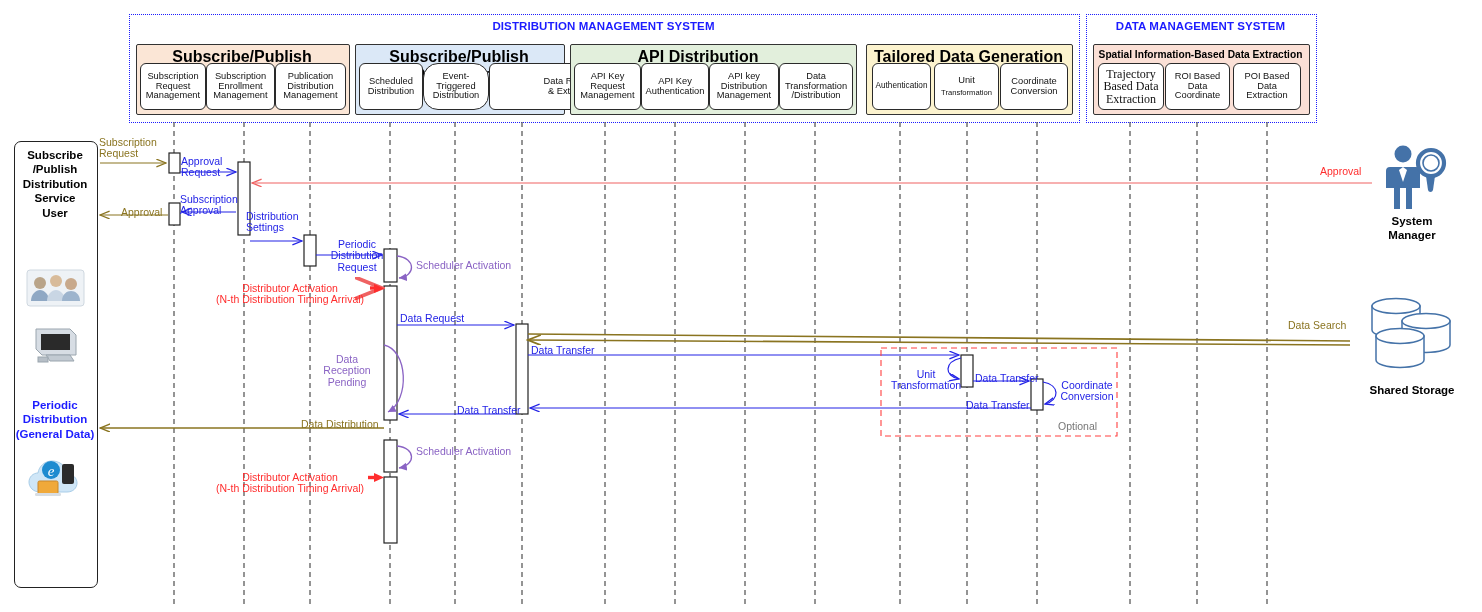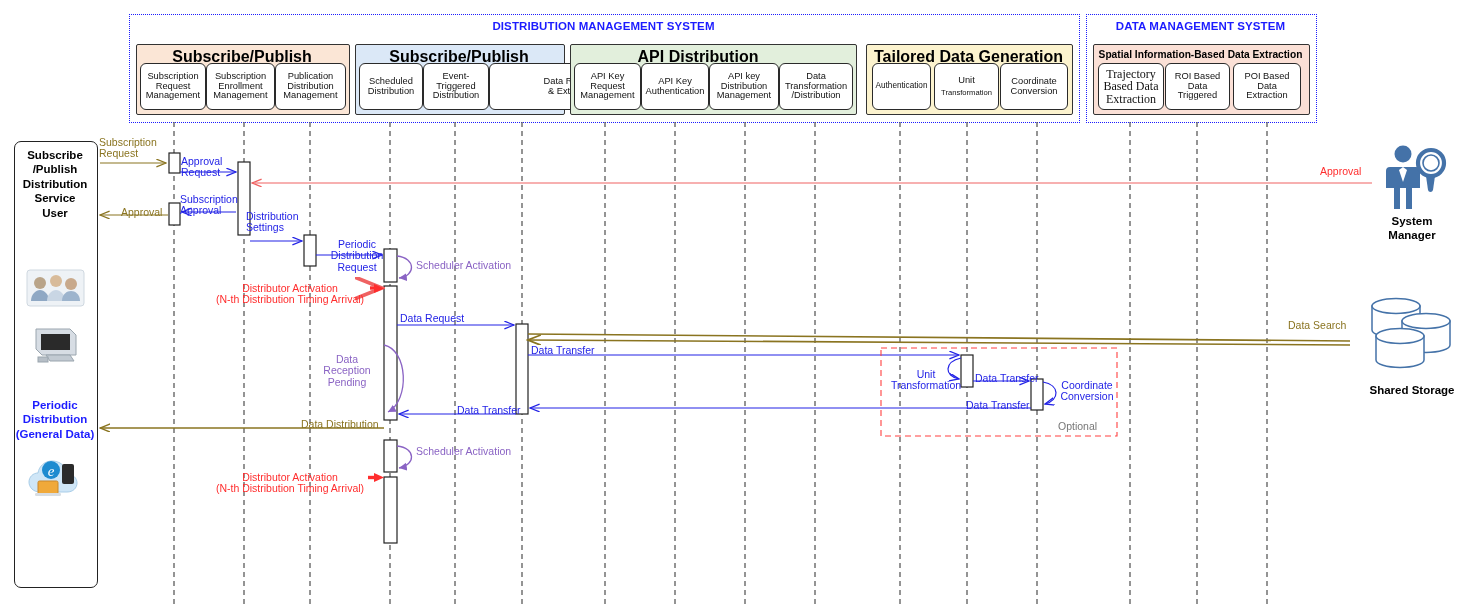--- a/index.html
+++ b/index.html
@@ -66,21 +66,21 @@
 Distribution
 Management</span>
     </div>
 
   <div class="group" style="left:355px;top:44px;width:208px;height:69px;background:#dbe8f7;"></div>
   <div class="grouptitle" style="left:355px;top:48px;width:208px;">Subscribe/Publish Distribution</div>
   <div class="comp" style="left:359px;top:63px;width:62px;height:45px;font-size:9.3px;">
     <span style="white-space:pre-line;">Scheduled
 Distribution</span>
     </div>
-  <div class="comp" style="left:423px;top:63px;width:64px;height:45px;font-size:9.3px;">
+  <div class="comp" style="left:423px;top:63px;width:64px;height:45px;font-size:9.3px;border-radius:15px;">
     <span style="white-space:pre-line;">Event-
 Triggered
 Distribution</span>
     </div>
   <div class="comp" style="left:489px;top:63px;width:70px;height:45px;font-size:9.3px;padding-left:48px;">
     <span style="white-space:pre-line;">Data Retrieval
 &amp; Extraction</span>
     </div>
 
   <div class="group" style="left:570px;top:44px;width:285px;height:69px;background:#e2efdc;"></div>
@@ -122,21 +122,21 @@
   <div class="group" style="left:1093px;top:44px;width:215px;height:69px;background:#fbe0d6;"></div>
   <div class="grouptitle" style="left:1093px;top:49px;width:215px;font-size:10.2px;">Spatial Information-Based Data Extraction</div>
   <div class="comp" style="left:1098px;top:63px;width:64px;height:45px;font-size:12px;font-family:Liberation Serif, serif;">
     <span style="white-space:pre-line;">Trajectory
 Based Data
 Extraction</span>
     </div>
   <div class="comp" style="left:1165px;top:63px;width:63px;height:45px;font-size:9.3px;">
     <span style="white-space:pre-line;">ROI Based
 Data
-Triggered</span>
+Coordinate</span>
     </div>
   <div class="comp" style="left:1233px;top:63px;width:66px;height:45px;font-size:9.3px;">
     <span style="white-space:pre-line;">POI Based
 Data
 Extraction</span>
     </div>
 
   <div class="actorbox" style="left:14px;top:141px;width:82px;height:445px;"></div>
   <div class="actorlabel" style="left:14px;top:148px;width:82px;white-space:pre-line;">Subscribe
 /Publish

